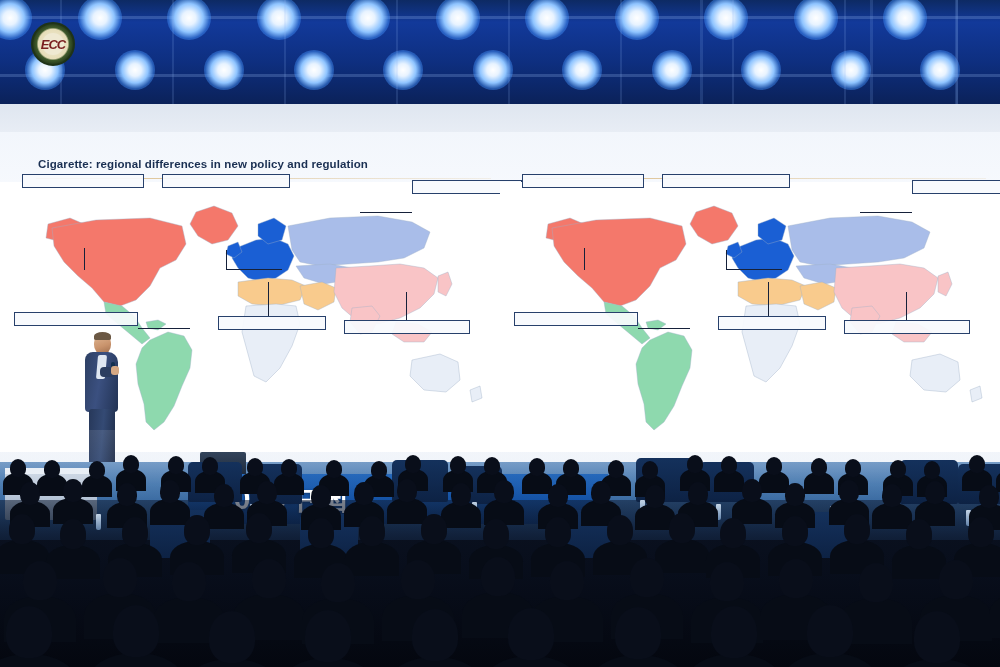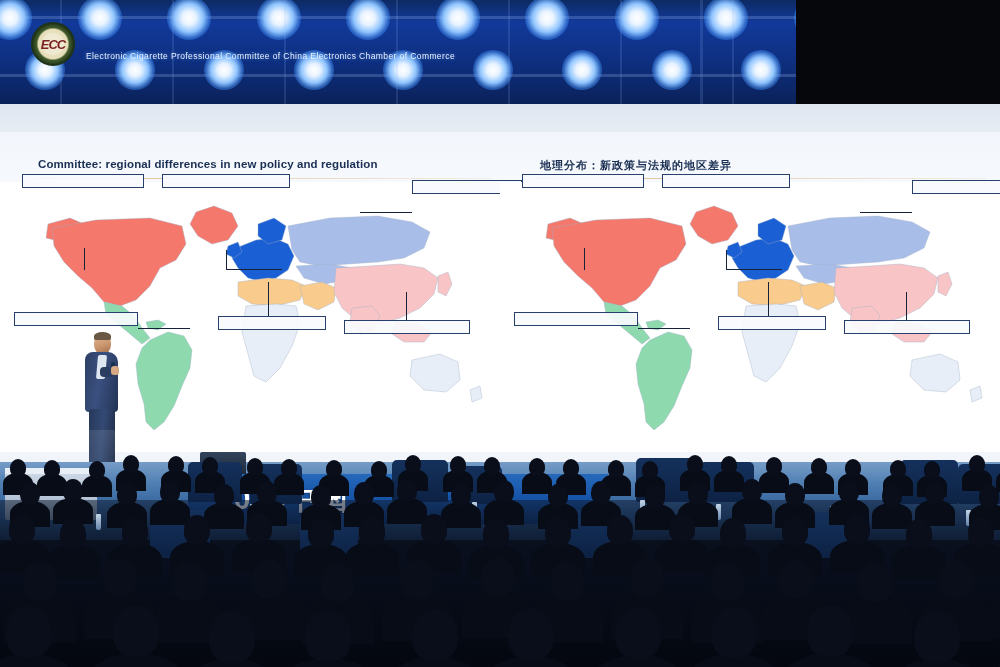--- a/index.html
+++ b/index.html
@@ -10,21 +10,21 @@
     background: #05070d;
   }
   #stage-photo {
     position: relative;
     width: 1000px; height: 667px;
     overflow: hidden;
   }
 
   
   .led-banner {
-    position: absolute; left: 0; top: 0; width: 796px; height: 112px;
+    position: absolute; left: 0; top: 0; width: 1000px; height: 112px;
     background:
       linear-gradient(180deg, #0d2a63 0%, #12399a 20%, #0e2f80 55%, #0a1f52 100%);
     overflow: hidden;
   }
   .truss {
     position: absolute; left: 0; right: 0;
     height: 3px; background: rgba(150,185,240,.25);
   }
   .truss.t1 { top: 16px; }
   .truss.t2 { top: 74px; }
@@ -273,30 +273,28 @@
         <div class="truss-v" style="left:732px"></div>
         <div class="truss-v" style="left:844px"></div>
         <div class="truss-v" style="left:956px"></div>
         <div class="rigging" style="left:700px;top:0;width:3px;height:112px;"></div>
         <div class="rigging" style="left:870px;top:0;width:3px;height:112px;"></div>
         <div class="rigging" style="left:955px;top:0;width:3px;height:112px;"></div>
       </div>
     <div class="banner-logo">
       <span>ECC</span>
     </div>
-    <div class="banner-en">Electronic Cigarette Professional Committee of China Electronics Chamber of Commerce</div>
   </div>
 
   <div class="wall"></div>
 
   <div class="screen">
 
-    <div class="slide-title">Committee: regional differences in new policy and regulation</div>
+    <div class="slide-title">Cigarette: regional differences in new policy and regulation</div>
     <div class="title-rule l"></div>
-    <div class="slide-title cn">地理分布：新政策与法规的地区差异</div>
     <div class="title-rule r"></div>
 
     <div class="screen-half half-left">
       <div class="map-wrap">
         <svg viewBox="0 0 500 270" xmlns="http://www.w3.org/2000/svg">
           <g class="map-en">
               <rect x="0" y="0" width="500" height="270" fill="#ffffff"></rect>
               <path d="M196,30 L214,24 L232,31 L238,44 L228,58 L212,62 L198,54 L190,42 Z" fill="#f4786b" stroke="#9fb0c8" stroke-width="0.4"></path>
               <path d="M48,42 L70,36 L84,42 L80,54 L62,60 L46,56 Z" fill="#f4786b" stroke="#9fb0c8" stroke-width="0.4"></path>
               <path d="M52,46 L96,38 L150,36 L182,44 L186,62 L176,78 L160,86 L150,104 L136,118 L120,124 L104,120 L92,106 L78,94 L64,80 L54,64 Z" fill="#f4786b" stroke="#9fb0c8" stroke-width="0.4"></path>

